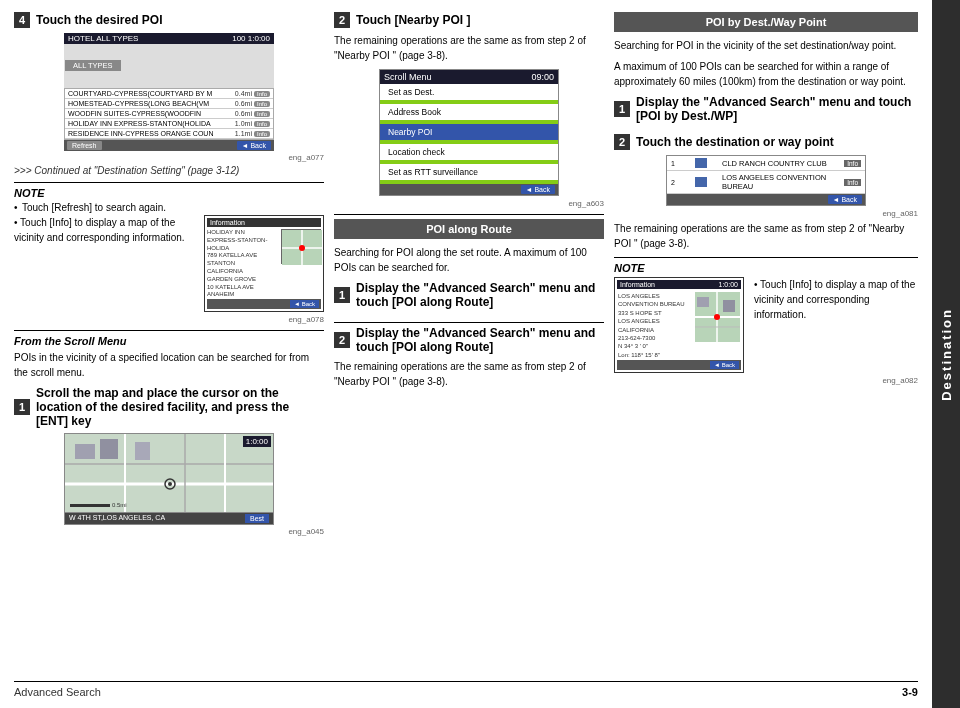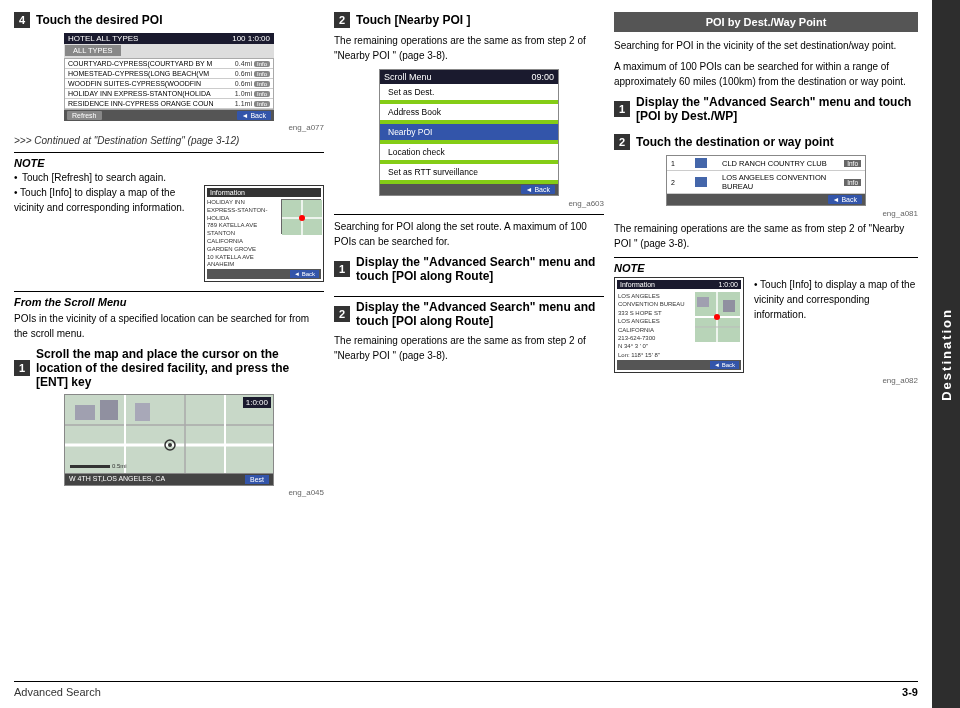--- a/index.html
+++ b/index.html
@@ -419,21 +419,21 @@
         <div class="section-header">
           <div class="num-badge">4</div>
           <span class="section-title">Touch the desired POI</span>
         </div>
 
         <div style="width:210px; margin: 0 auto 2px auto;">
           <div class="screen-header" style="background:#1a1a2e; color:#fff; font-size:8px; padding:1px 4px; display:flex; justify-content:space-between;">
             <span>HOTEL  ALL TYPES</span>
             <span>100  1:0:00</span>
           </div>
-          <div style="background:#ddd; padding:1px 0;">
+          <div style="background:#ddd; padding:16px 0;">
             <div style="display:flex; background:#ddd; gap:1px; padding:0 1px 1px 1px;">
               <div style="background:#888; color:#fff; font-size:7.5px; padding:1px 8px;">ALL TYPES</div>
             </div>
           </div>
           <div style="background:#fff; border:1px solid #aaa;">
             <div class="poi-list-row">
                 <span class="poi-name" style="font-size:7px;">COURTYARD-CYPRESS(COURTYARD BY M</span>
                 <span class="poi-dist">0.4mi</span>
                 <span class="poi-info-btn">Info</span>
               </div>
@@ -490,20 +490,21 @@
                     <line x1="20" y1="0" x2="20" y2="35" stroke="#fff" stroke-width="1.5"></line>
                     <circle cx="20" cy="18" r="3" fill="red"></circle>
                   </svg>
                 </div>
               </div>
               <div style="background:#555; display:flex; justify-content:flex-end; padding:1px 2px;">
                 <span style="background:#3355aa; color:#fff; font-size:6px; padding:1px 4px;">◄ Back</span>
               </div>
             </div>
           </div>
+          <div class="eng-label">eng_a078</div>
         </div>
 
         <div style="border-top:1px solid #000; margin: 4px 0;"></div>
 
         <div class="subsection-title">From the Scroll Menu</div>
         <div class="body-text">POIs in the vicinity of a specified location can be searched for from the scroll menu.</div>
 
         <div class="section-header">
           <div class="num-badge">1</div>
           <span class="section-title">Scroll the map and place the cursor on the location of the desired facility, and press the [ENT] key</span>
@@ -560,20 +561,21 @@
           <div class="scroll-menu-item">Location check</div>
           <div class="scroll-menu-item">Set as RTT surveillance</div>
           <div class="scroll-menu-footer">
             <span class="btn-back">◄ Back</span>
           </div>
         </div>
         <div class="eng-label">eng_a603</div>
 
         <div style="border-top:1px solid #000; margin:6px 0 4px 0;"></div>
 
+        <div class="poi-route-box">POI along Route</div>
         <div class="body-text">Searching for POI along the set route. A maximum of 100 POIs can be searched for.</div>
 
         <div class="section-header">
           <div class="num-badge">1</div>
           <span class="section-title">Display the "Advanced Search" menu and touch [POI along Route]</span>
         </div>
 
         <div style="height:8px;"></div>
 
         <div style="border-top:1px solid #000; padding-top:3px;">

